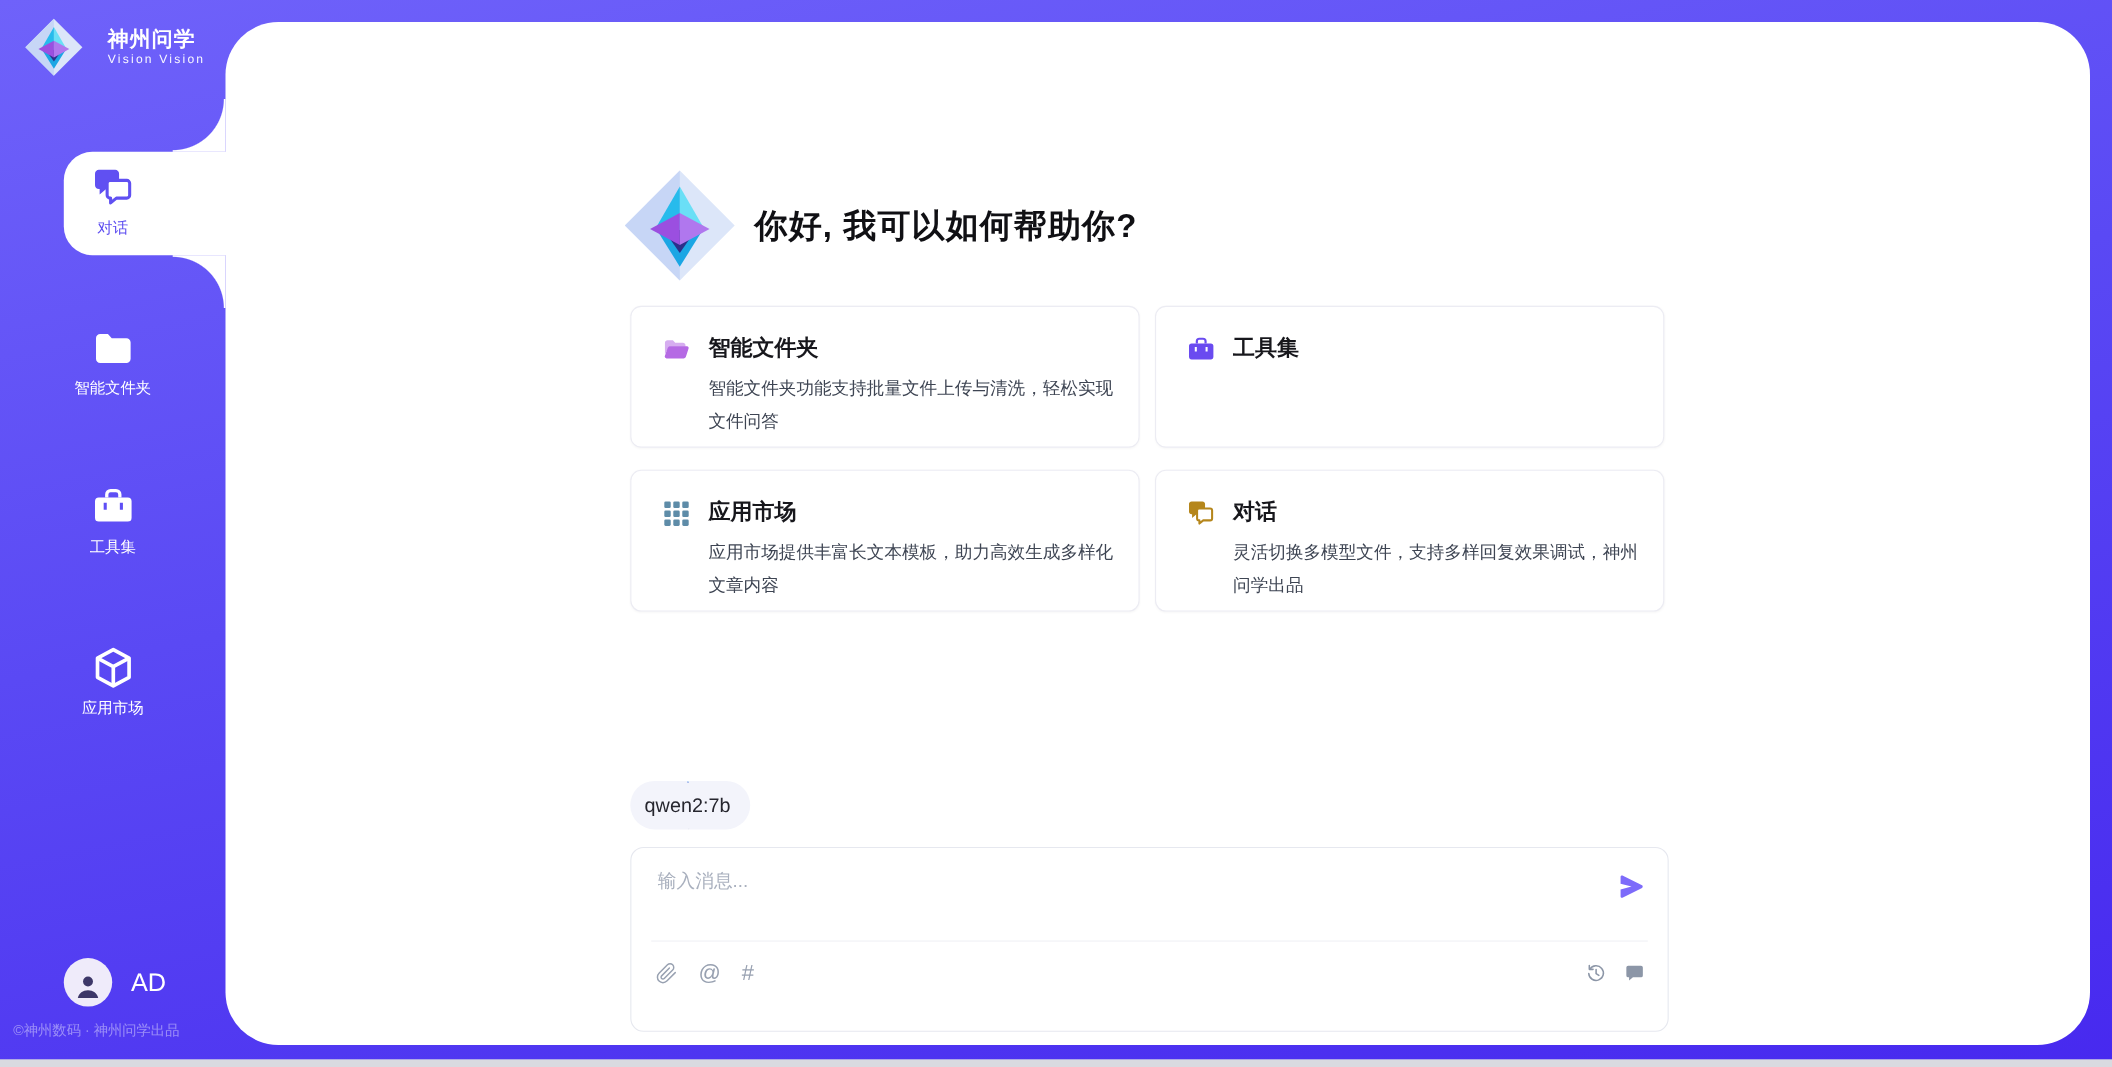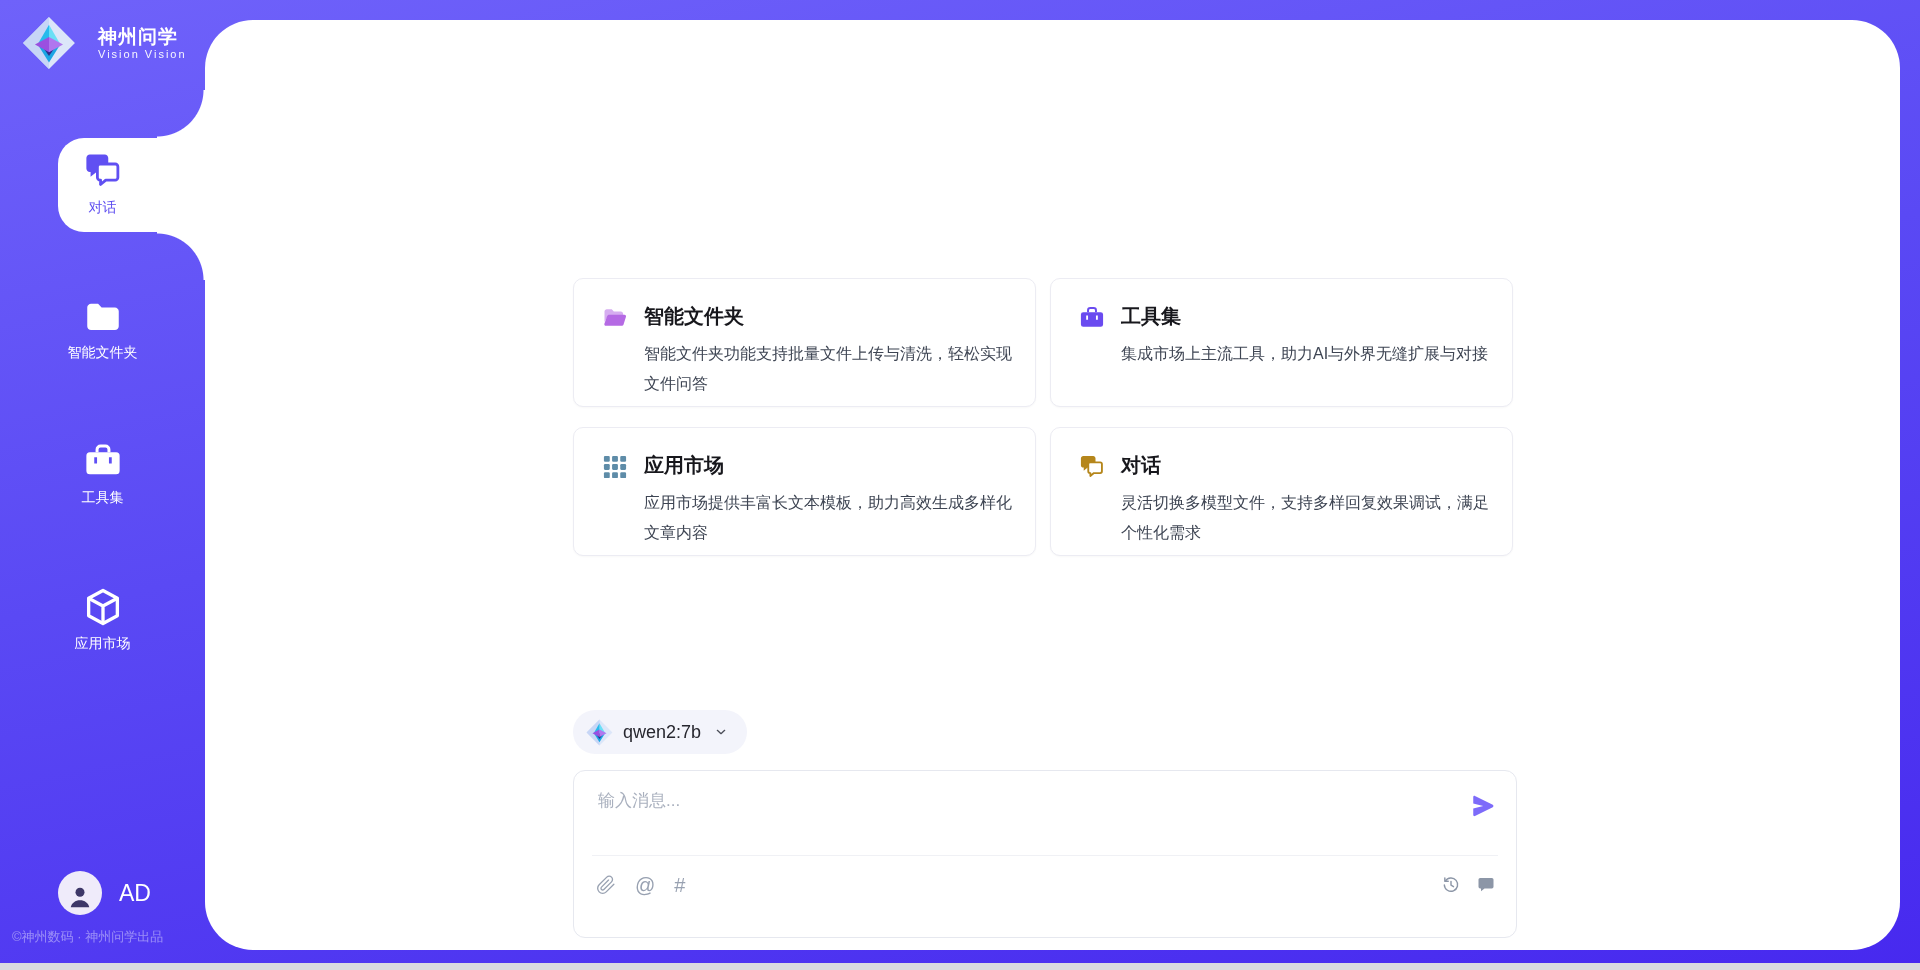--- a/index.html
+++ b/index.html
@@ -38,21 +38,21 @@
   .greeting-title{font-size:30px;font-weight:bold;color:#101014;letter-spacing:1px;}
 
   .cards{position:absolute;left:573px;top:278px;width:944px;display:grid;grid-template-columns:463px 463px;column-gap:14px;row-gap:20px;z-index:5;}
   .card{box-sizing:border-box;height:129px;background:#fff;border:1px solid #ECECF3;border-radius:10px;
     padding:24px 20px 0 27px;display:flex;gap:15px;cursor:pointer;box-shadow:0 1px 2px rgba(20,20,40,.03);}
   .card-icon{flex:0 0 28px;width:28px;height:28px;margin-top:1px;}
   .card-title{font-size:20px;font-weight:bold;color:#17171C;margin:0 0 9px 0;}
   .card-desc{font-size:16px;color:#3E4553;line-height:30px;margin:0;}
 
   .model-pill{position:absolute;left:573px;top:710px;height:44px;border-radius:22px;background:#F3F4FB;
-    display:inline-flex;align-items:center;gap:10px;padding:0 18px 0 13px;z-index:5;cursor:pointer;}
+    display:inline-flex;align-items:center;gap:10px;padding:0 18px 0 13px;z-index:5;cursor:pointer;flex-direction:column;}
   .model-pill .logo{width:27px;height:27px;}
   .model-name{font-size:18px;color:#26262E;}
   .model-pill .chev{width:16px;height:16px;margin-left:2px;}
 
   .composer{position:absolute;left:573px;top:770px;width:944px;height:168px;box-sizing:border-box;background:#fff;
     border:1px solid #E6E8EF;border-radius:12px;z-index:5;}
   .composer textarea{position:absolute;left:22px;top:16px;width:840px;height:58px;border:none;outline:none;resize:none;
     font-family:inherit;font-size:17px;color:#333;background:transparent;}
   .composer textarea::placeholder{color:#A9B0BE;}
   .send-btn{position:absolute;right:20px;top:22px;width:26px;height:26px;border:none;background:none;padding:0;cursor:pointer;}
@@ -184,56 +184,61 @@
     <div class="avatar">
       <svg viewBox="0 0 24 24">
           <use href="#icon-person"></use>
         </svg>
     </div>
     <span class="user-name">AD</span>
   </div>
 
   <div class="copyright">©神州数码 · 神州问学出品</div>
 
+  <div class="greeting">
+    <svg class="logo" viewBox="0 0 100 100">
+        <use href="#diamond-logo"></use>
+      </svg>
+    <span class="greeting-title">你好, 我可以如何帮助你?</span>
+  </div>
 
   <div class="cards">
     <div class="card">
       <svg class="card-icon" viewBox="0 0 24 24" style="color: rgb(181, 106, 228);">
           <use href="#icon-folder-open"></use>
         </svg>
       <div>
         <p class="card-title">智能文件夹</p>
         <p class="card-desc">智能文件夹功能支持批量文件上传与清洗，轻松实现文件问答</p>
       </div>
     </div>
     <div class="card">
       <svg class="card-icon" viewBox="0 0 24 24" style="color: rgb(106, 75, 240);">
           <use href="#icon-briefcase"></use>
         </svg>
       <div>
         <p class="card-title">工具集</p>
-        <p class="card-desc">集成市场上主流工具，助力AI与外界无缝扩展与对接</p>
       </div>
     </div>
     <div class="card">
       <svg class="card-icon" viewBox="0 0 24 24" style="color: rgb(94, 140, 168);">
           <use href="#icon-grid"></use>
         </svg>
       <div>
         <p class="card-title">应用市场</p>
         <p class="card-desc">应用市场提供丰富长文本模板，助力高效生成多样化文章内容</p>
       </div>
     </div>
     <div class="card">
       <svg class="card-icon" viewBox="0 0 24 24" style="color: rgb(181, 134, 27);">
           <use href="#icon-chat"></use>
         </svg>
       <div>
         <p class="card-title">对话</p>
-        <p class="card-desc">灵活切换多模型文件，支持多样回复效果调试，满足个性化需求</p>
+        <p class="card-desc">灵活切换多模型文件，支持多样回复效果调试，神州问学出品</p>
       </div>
     </div>
   </div>
 
   <div class="model-pill">
     <svg class="logo" viewBox="0 0 100 100">
         <use href="#diamond-logo"></use>
       </svg>
     <span class="model-name">qwen2:7b</span>
     <svg class="chev" viewBox="0 0 24 24">

